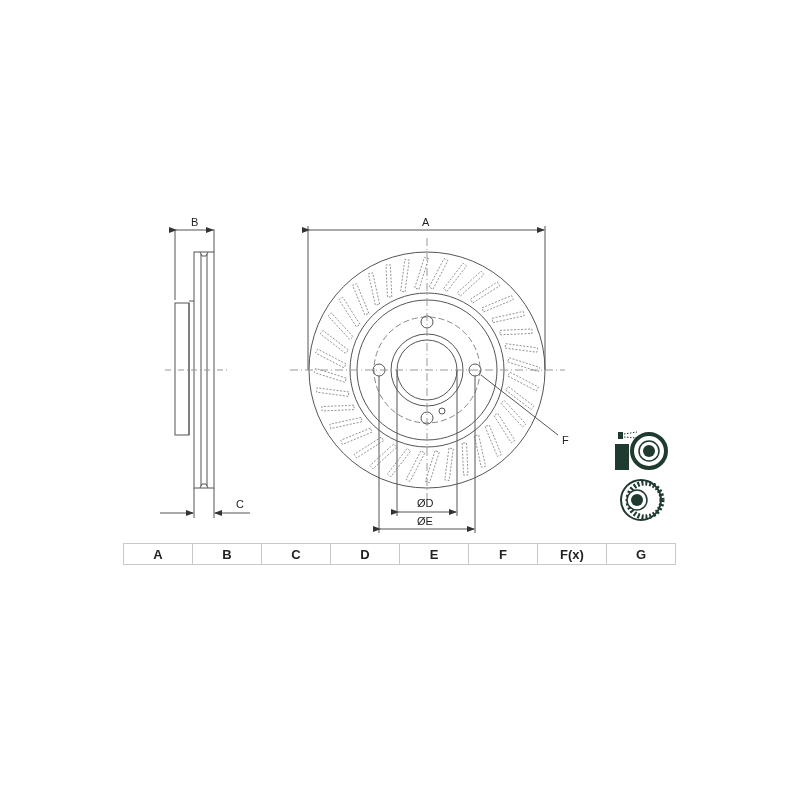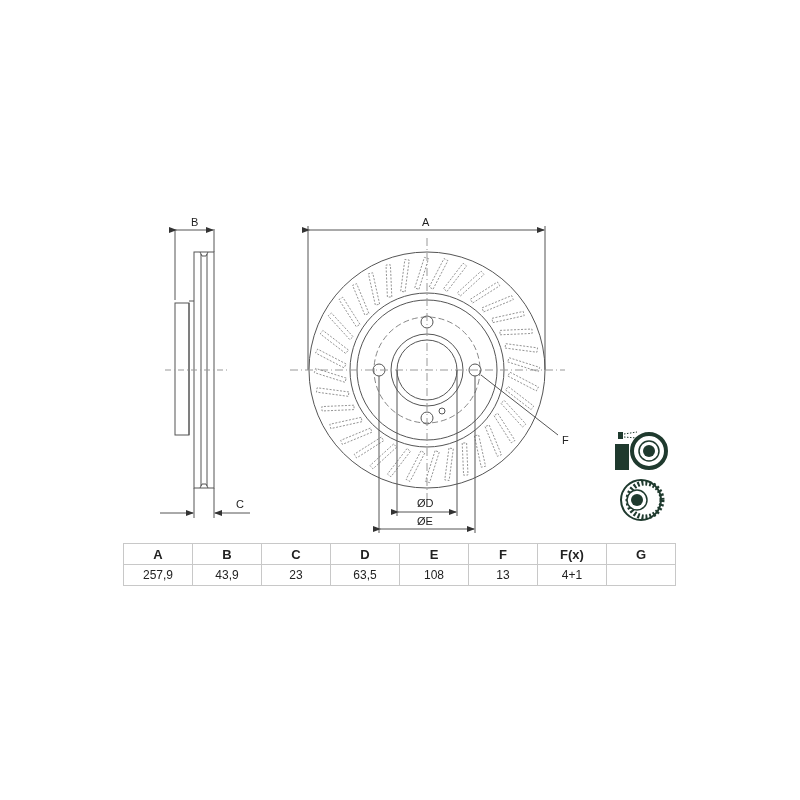--- a/index.html
+++ b/index.html
@@ -145,24 +145,14 @@
       <tr>
     <th>A</th>
     <th>B</th>
     <th>C</th>
     <th>D</th>
     <th>E</th>
     <th>F</th>
     <th>F(x)</th>
     <th>G</th>
   </tr>
-  <tr>
-    <td>257,9</td>
-    <td>43,9</td>
-    <td>23</td>
-    <td>63,5</td>
-    <td>108</td>
-    <td>13</td>
-    <td>4+1</td>
-    <td></td>
-  </tr>
 </tbody>
   </table>
 
 </body></html>

